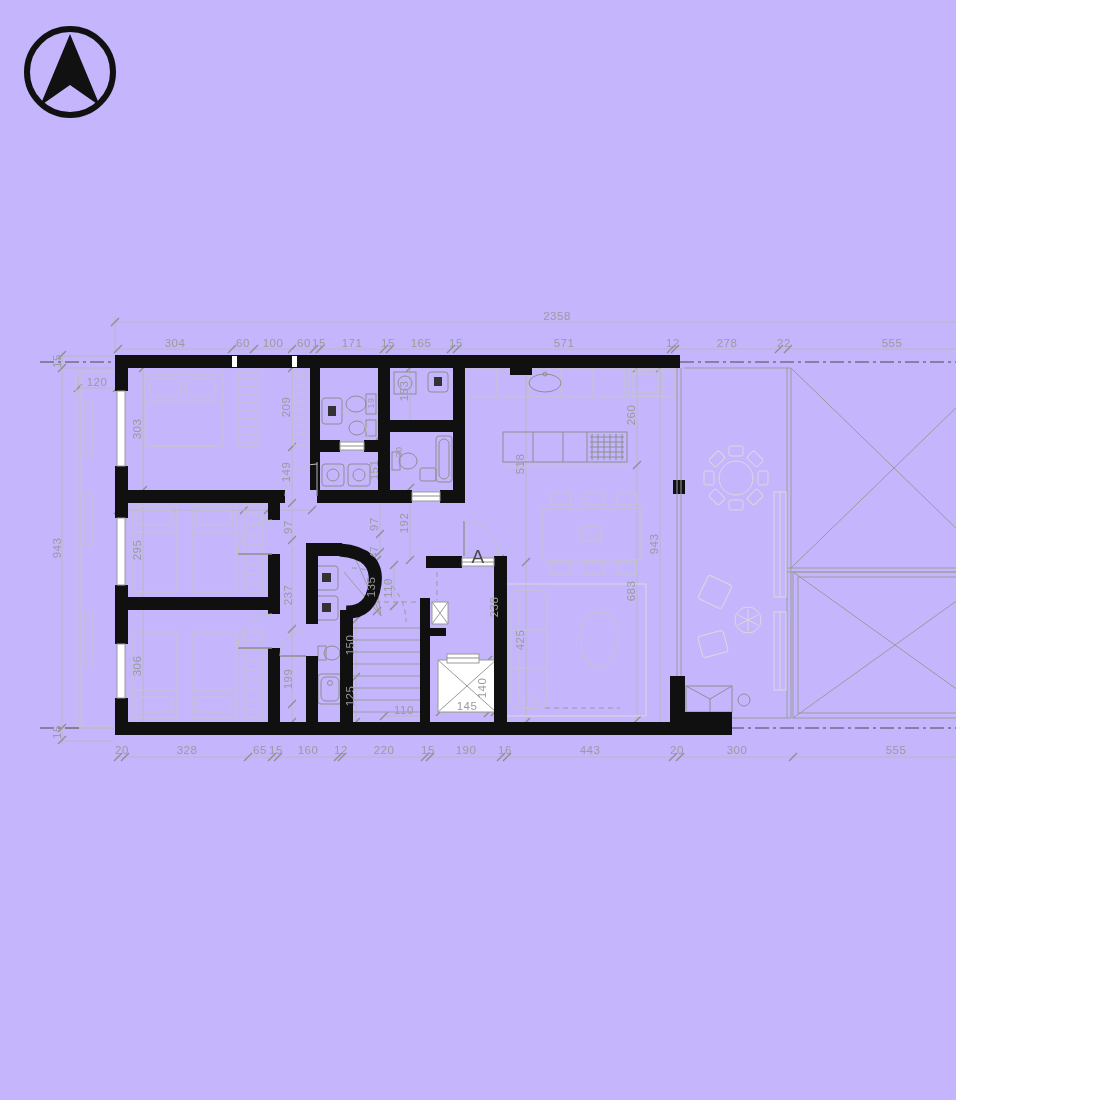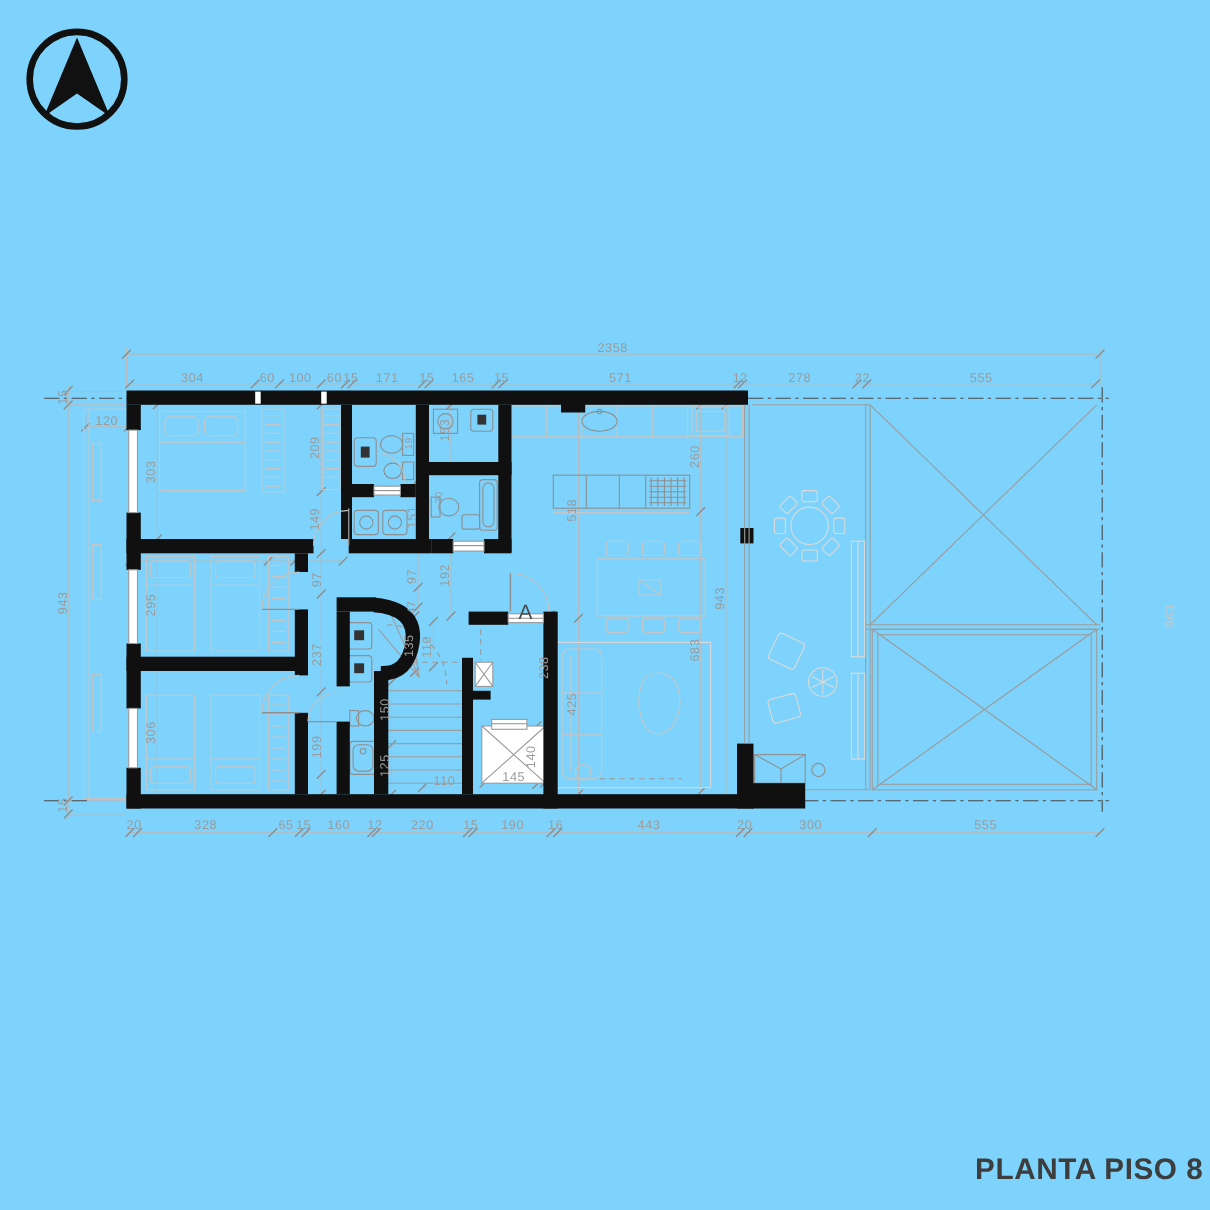--- a/index.html
+++ b/index.html
@@ -1,16 +1,16 @@
 <!DOCTYPE html>
 <html><head>
 <meta charset="utf-8">
 <style>
   html,body{margin:0;padding:0;background:#fff;}
-  #stage{position:relative;width:1100px;height:1100px;background:#7dd3fc;overflow:hidden;
+  #stage{position:relative;width:956px;height:1100px;background:#c4b5fd;overflow:hidden;
          font-family:"Liberation Sans",sans-serif;}
   #plan{position:absolute;left:0;top:0;}
   #plan text{font-family:"Liberation Sans",sans-serif;letter-spacing:.5px;}
   .w{fill:#101010;stroke:none;}
   .wl{stroke:#101010;stroke-width:13;fill:none;}
   .dim{stroke:#b9b9b9;stroke-width:.9;fill:none;}
   .tick{stroke:#8d8d8d;stroke-width:1.3;fill:none;}
   .f{stroke:#c6c6c6;stroke-width:1;fill:none;}
   .f2{stroke:#dadada;stroke-width:1;fill:none;}
   .fx{stroke:#8f8f8f;stroke-width:1;fill:none;}
@@ -357,15 +357,14 @@
         <text x="520" y="464" transform="rotate(-90 520 464)" font-size="11.5" fill="#9b9b9b" text-anchor="middle" dy="0.35em">518</text>
         <text x="520" y="640" transform="rotate(-90 520 640)" font-size="11.5" fill="#9b9b9b" text-anchor="middle" dy="0.35em">425</text>
         <text x="631" y="415" transform="rotate(-90 631 415)" font-size="11.5" fill="#9b9b9b" text-anchor="middle" dy="0.35em">260</text>
         <text x="631" y="591" transform="rotate(-90 631 591)" font-size="11.5" fill="#9b9b9b" text-anchor="middle" dy="0.35em">683</text>
         <text x="654" y="544" transform="rotate(-90 654 544)" font-size="11.5" fill="#9b9b9b" text-anchor="middle" dy="0.35em">943</text>
         <text x="1063" y="560" transform="rotate(-90 1063 560)" font-size="11.5" fill="#c8c8c8" text-anchor="middle" dy="0.35em">963</text>
         <text x="478" y="556" font-size="19" fill="#4a4a4a" text-anchor="middle" dy="0.35em">A</text>
       </g>
 </svg>
 
-<div id="title-block">PLANTA PISO 8</div>
 
 </div>
 
 </body></html>

